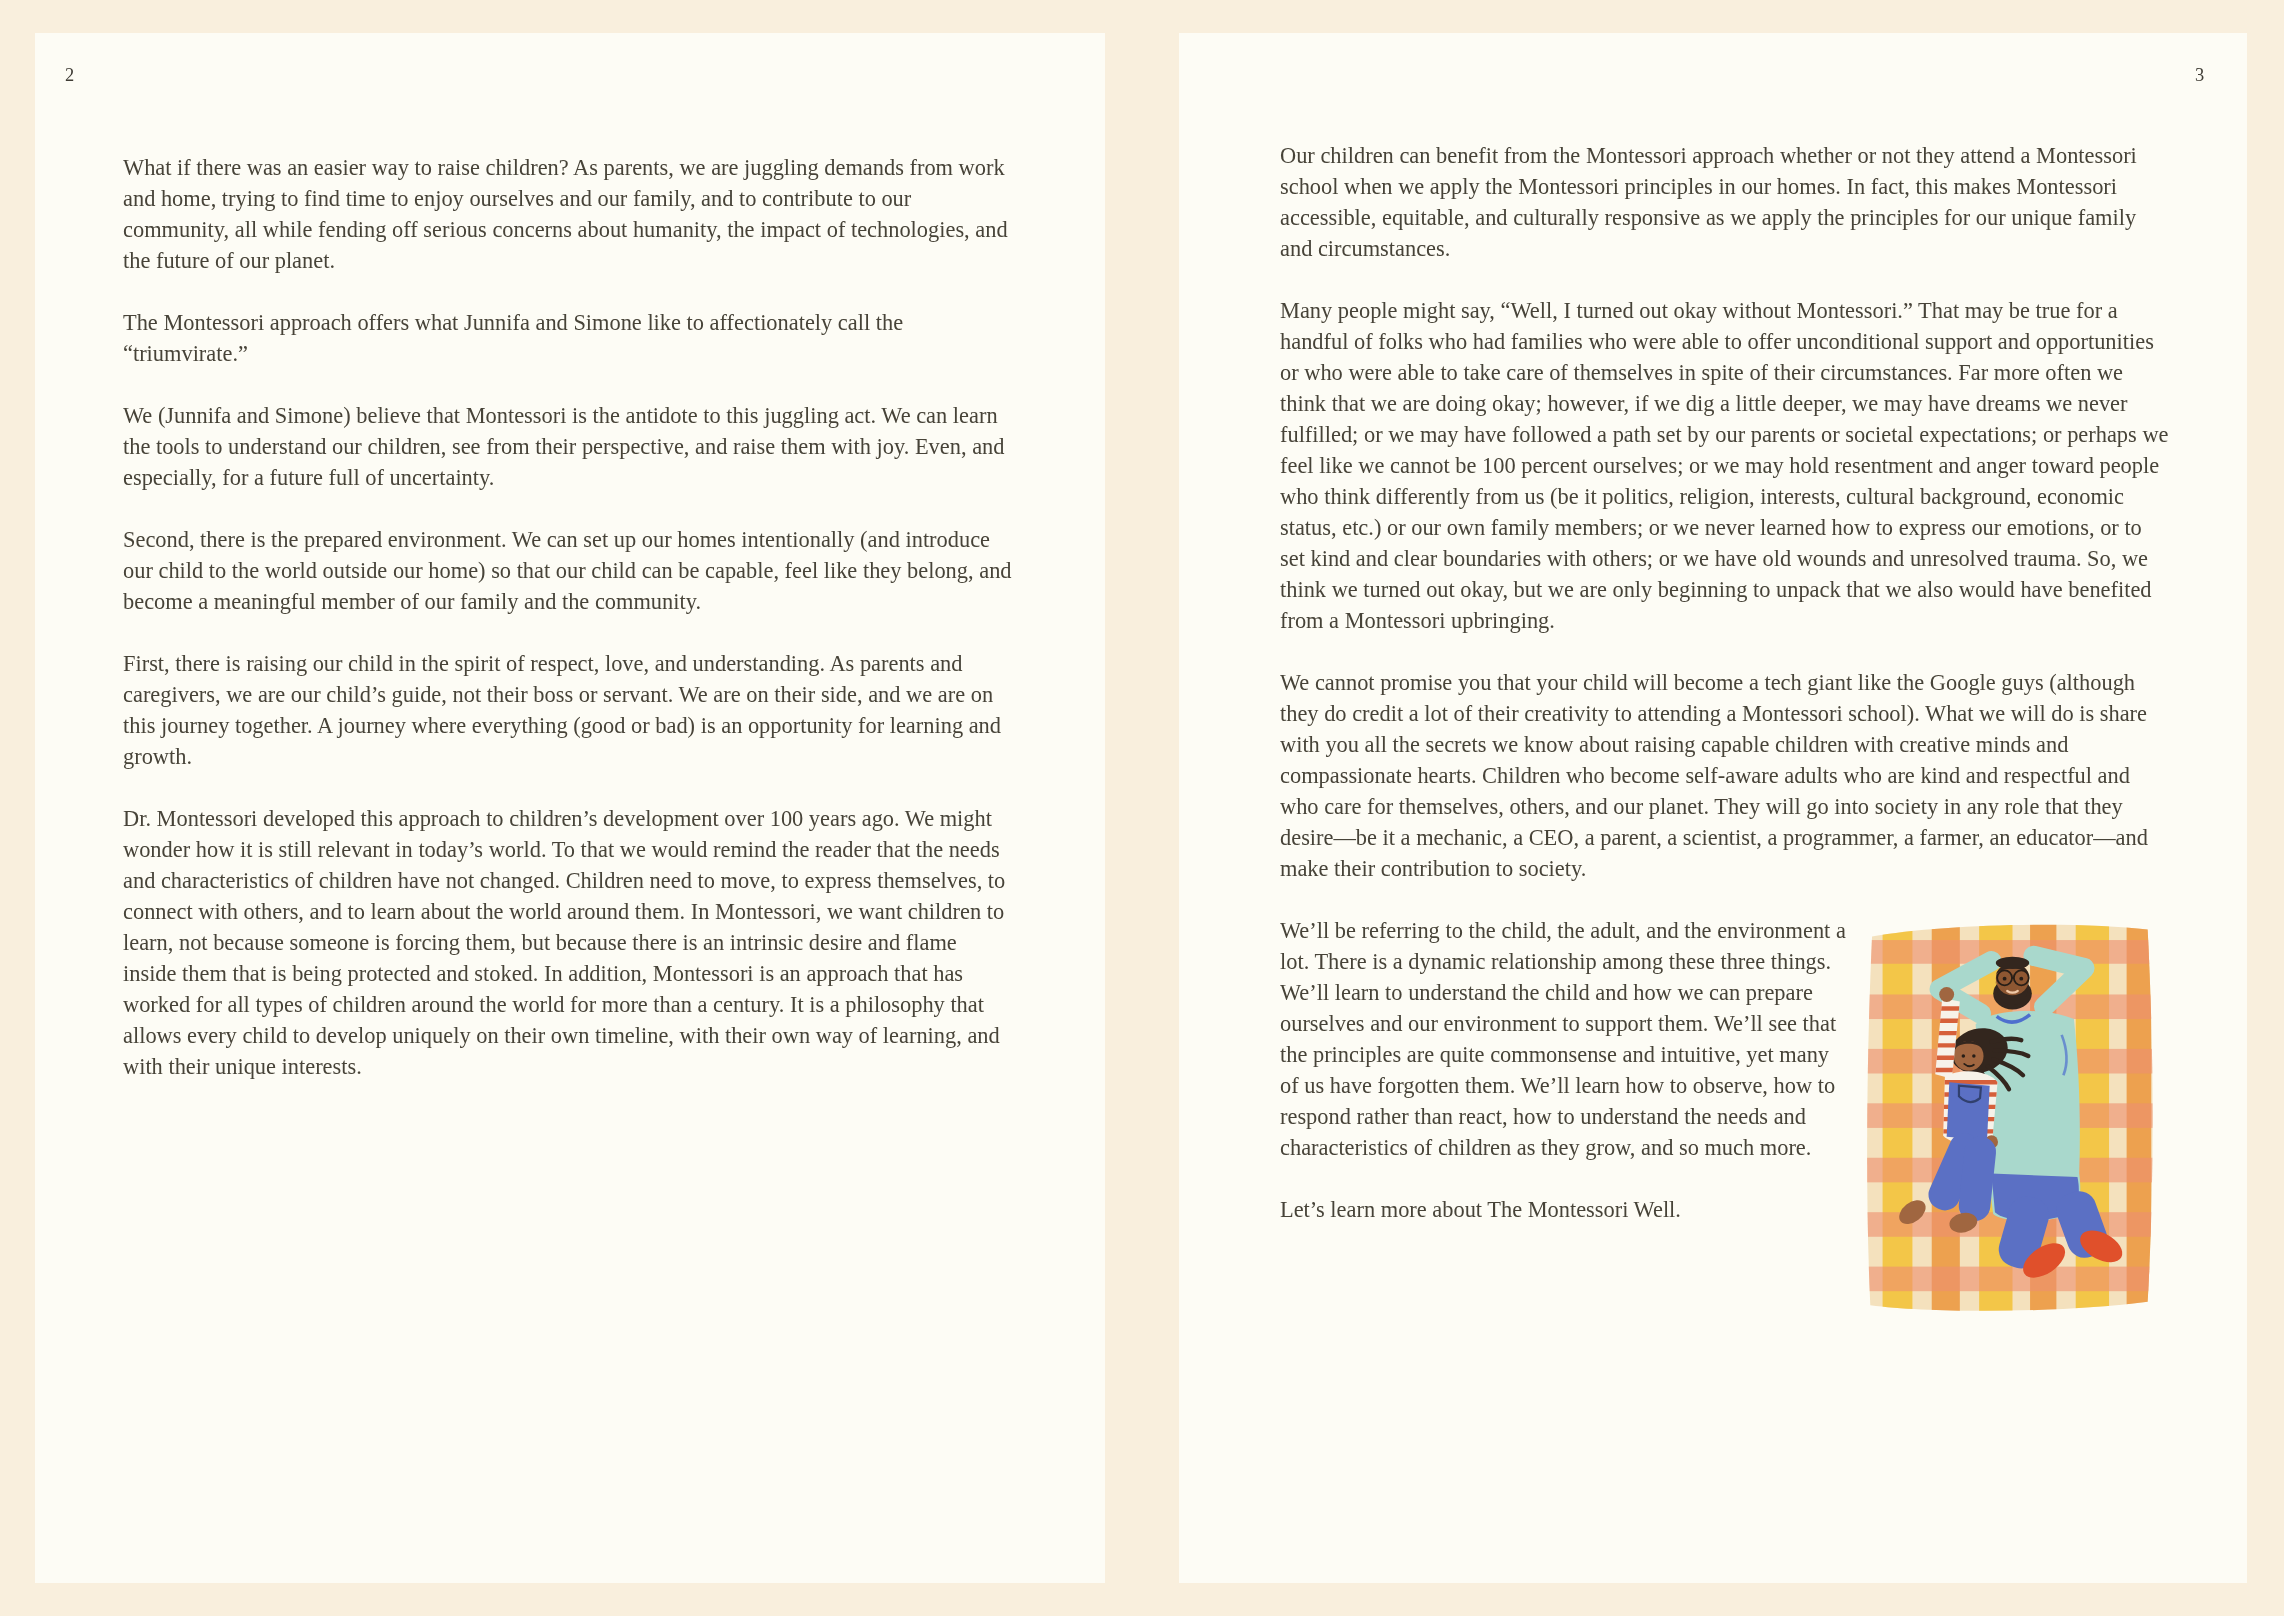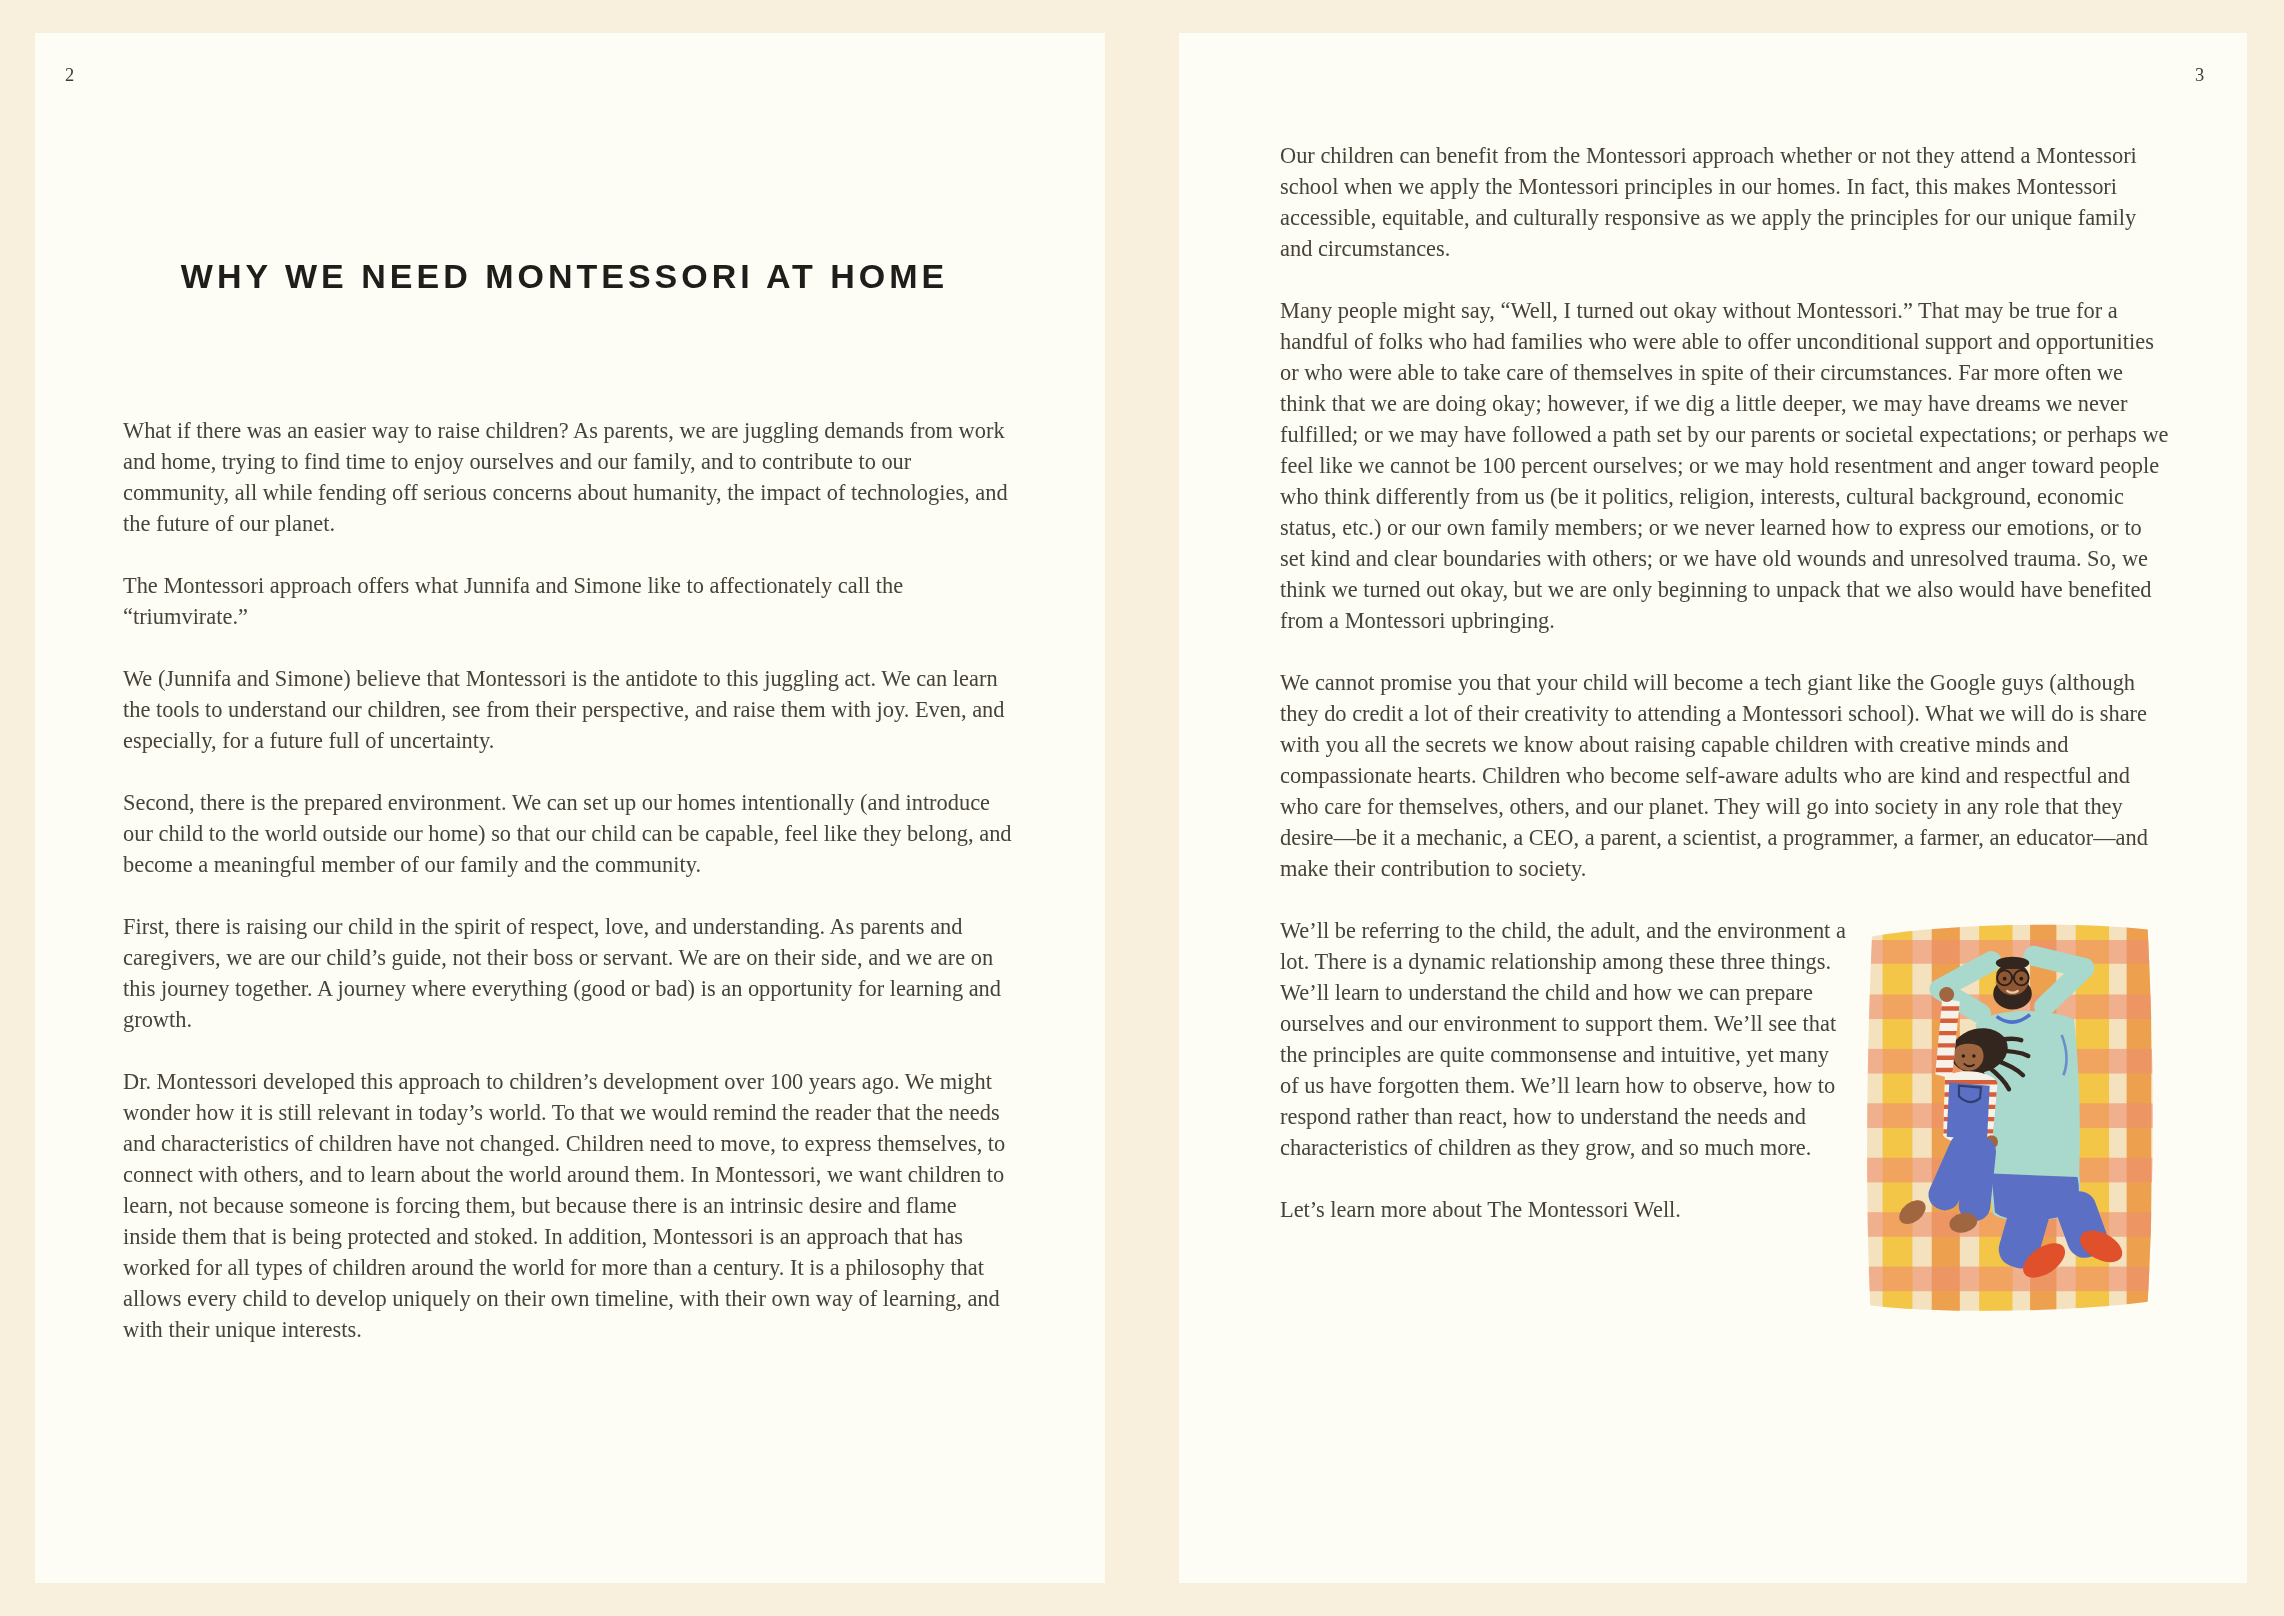--- a/index.html
+++ b/index.html
@@ -48,21 +48,20 @@
   .narrow-col { width:569px; flex:0 0 569px; }
   .illustration { margin-left:8.8px; margin-top:-5.3px; }
 </style>
 </head>
 <body>
 
 <div class="spread">
 
   <div class="page page-left">
     <div class="page-num pn-left">2</div>
-    <h1 class="chapter-title">WHY WE NEED MONTESSORI AT HOME</h1>
     <div class="body-col left-col">
       <p>What if there was an easier way to raise children? As parents, we are juggling demands from work and home, trying to find time to enjoy ourselves and our family, and to contribute to our community, all while fending off serious concerns about humanity, the impact of technologies, and the future of our planet.</p>
       <p>The Montessori approach offers what Junnifa and Simone like to affectionately call the “triumvirate.”</p>
       <p>We (Junnifa and Simone) believe that Montessori is the antidote to this juggling act. We can learn the tools to understand our children, see from their perspective, and raise them with joy. Even, and especially, for a future full of uncertainty.</p>
       <p>Second, there is the prepared environment. We can set up our homes intentionally (and introduce our child to the world outside our home) so that our child can be capable, feel like they belong, and become a meaningful member of our family and the community.</p>
       <p>First, there is raising our child in the spirit of respect, love, and understanding. As parents and caregivers, we are our child’s guide, not their boss or servant. We are on their side, and we are on this journey together. A journey where everything (good or bad) is an opportunity for learning and growth.</p>
       <p>Dr. Montessori developed this approach to children’s development over 100 years ago. We might wonder how it is still relevant in today’s world. To that we would remind the reader that the needs and characteristics of children have not changed. Children need to move, to express themselves, to connect with others, and to learn about the world around them. In Montessori, we want children to learn, not because someone is forcing them, but because there is an intrinsic desire and flame inside them that is being protected and stoked. In addition, Montessori is an approach that has worked for all types of children around the world for more than a century. It is a philosophy that allows every child to develop uniquely on their own timeline, with their own way of learning, and with their unique interests.</p>
     </div>
   </div>
 

